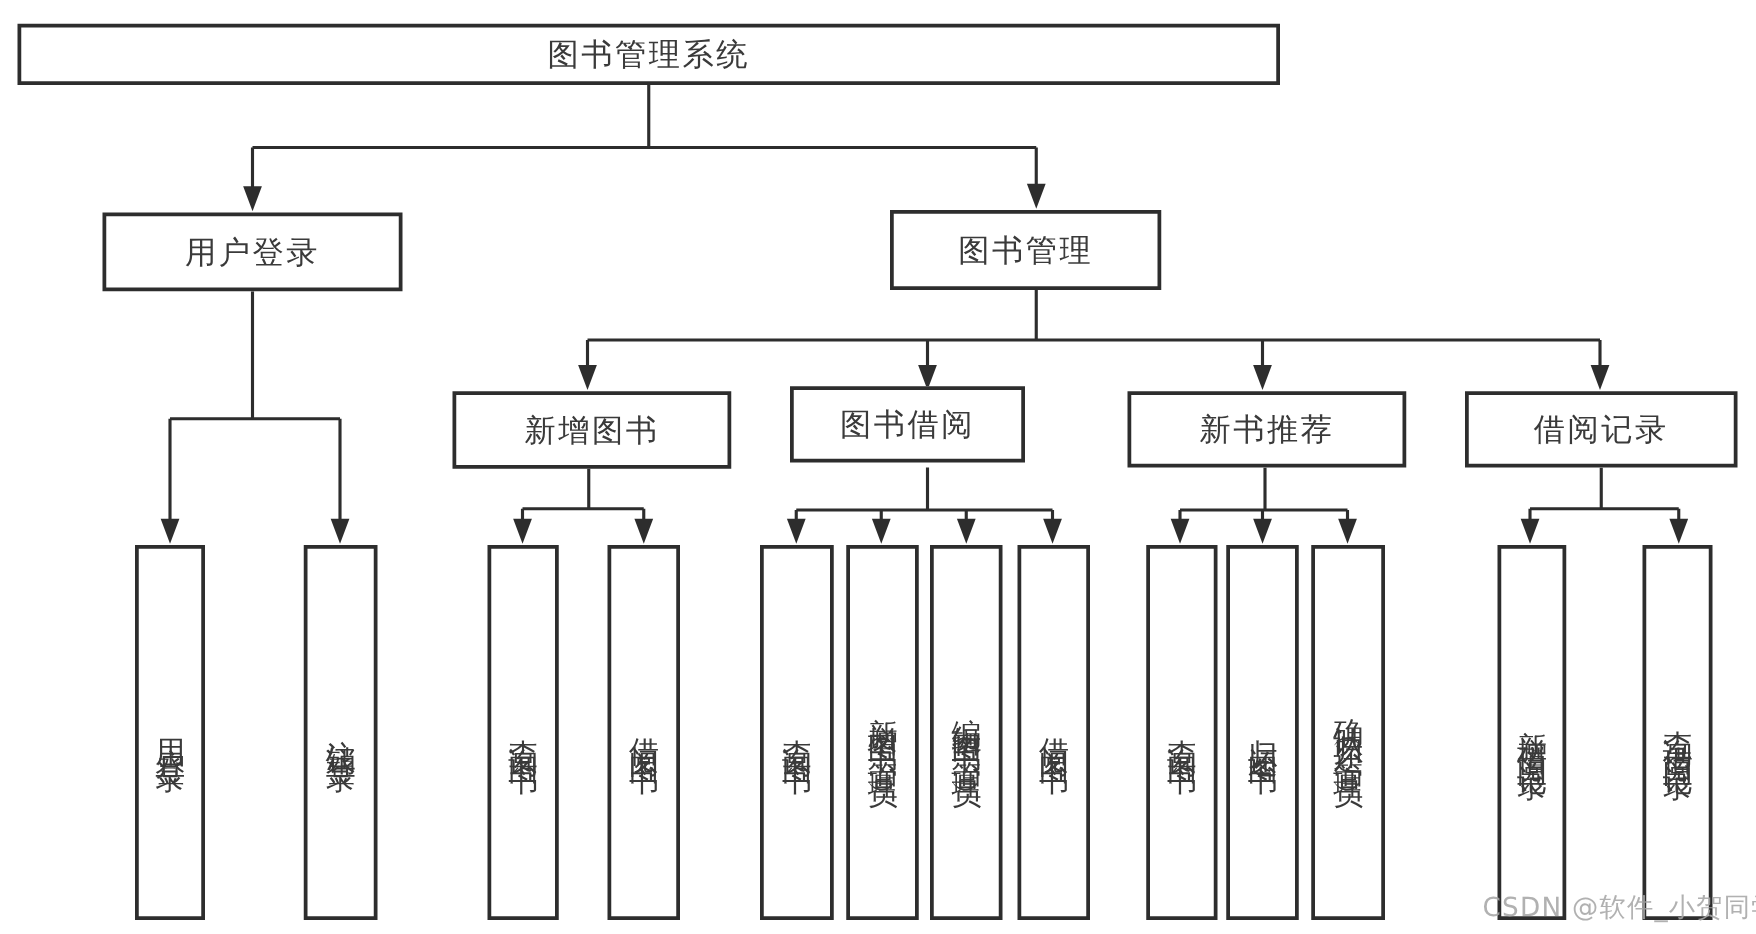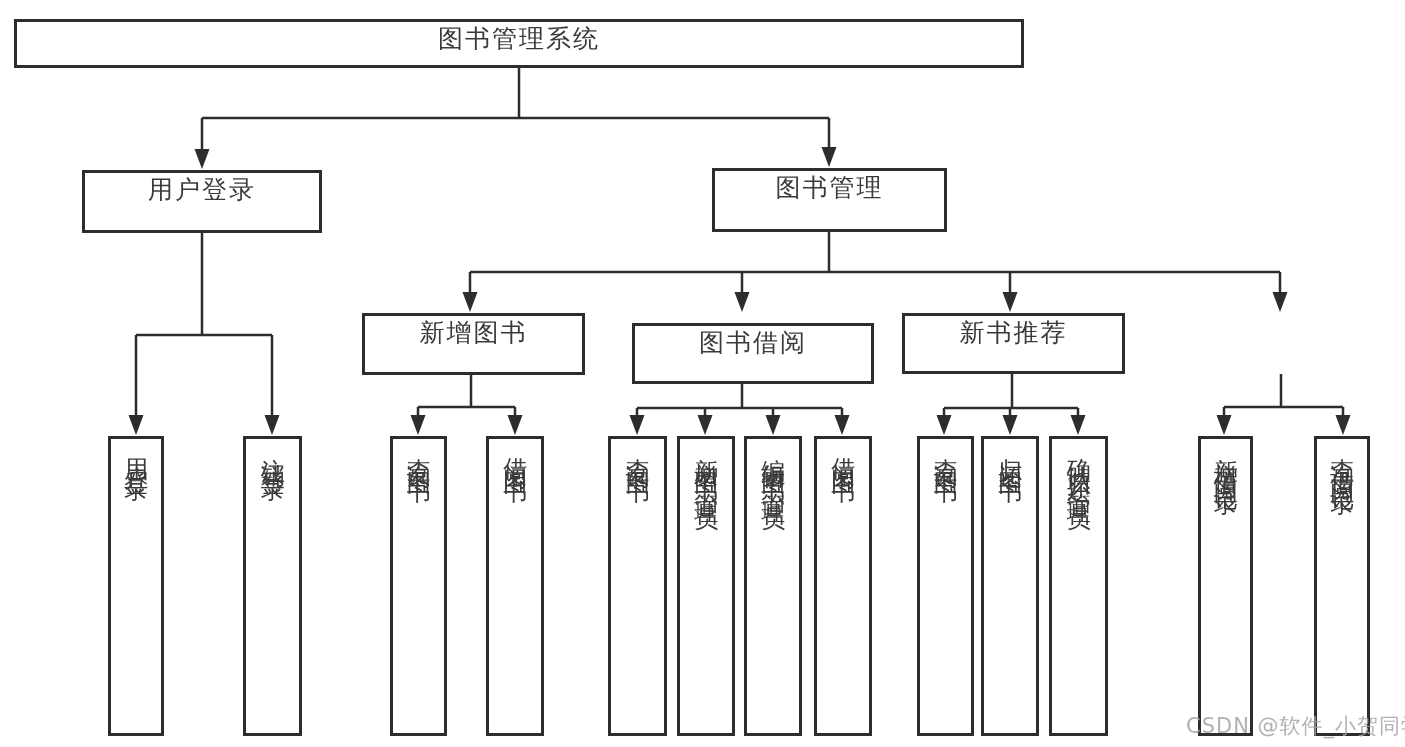--- a/index.html
+++ b/index.html
@@ -10,21 +10,21 @@
     font-family:"DejaVu Sans","Liberation Sans",sans-serif;
     overflow:hidden;
   }
   #wires{position:absolute;left:0;top:0;z-index:1;}
   .node{
     position:absolute;
     box-sizing:border-box;
     background:#ffffff;
     border:3px solid #2d2d2d;
     display:flex;
-    align-items:flex-start;
+    align-items:center;
     justify-content:center;
     z-index:2;
   }
   .node.h span{
     font-size:25px;
     letter-spacing:2px;
     color:#3a3a3a;
     white-space:nowrap;
   }
   .node.v span{
@@ -104,32 +104,35 @@
     </g>
   </svg>
 
   <div class="node h" style="left:14px;top:19px;width:1010px;height:49px">
     <span>图书管理系统</span>
   </div>
 
   <div class="node h" style="left:82px;top:170px;width:240px;height:63px">
     <span>用户登录</span>
   </div>
-  <div class="node h" style="left:712px;top:168px;width:235px;height:64px">
+  <div class="node h" style="left:712px;top:168px;width:217px;height:64px">
     <span>图书管理</span>
   </div>
 
   <div class="node h" style="left:362px;top:313px;width:223px;height:62px">
     <span>新增图书</span>
   </div>
-  <div class="node h" style="left:632px;top:323px;width:242px;height:61px">
+  <div class="node h" style="left:632px;top:309px;width:188px;height:61px">
     <span>图书借阅</span>
   </div>
   <div class="node h" style="left:902px;top:313px;width:223px;height:61px">
     <span>新书推荐</span>
+  </div>
+  <div class="node h" style="left:1172px;top:313px;width:218px;height:61px">
+    <span>借阅记录</span>
   </div>
 
   <div class="node v" style="left:108px;top:436px;width:56px;height:300px">
     <span>用户登录</span>
   </div>
   <div class="node v" style="left:243px;top:436px;width:59px;height:300px">
     <span>注销登录</span>
   </div>
 
   <div class="node v" style="left:390px;top:436px;width:57px;height:300px">

